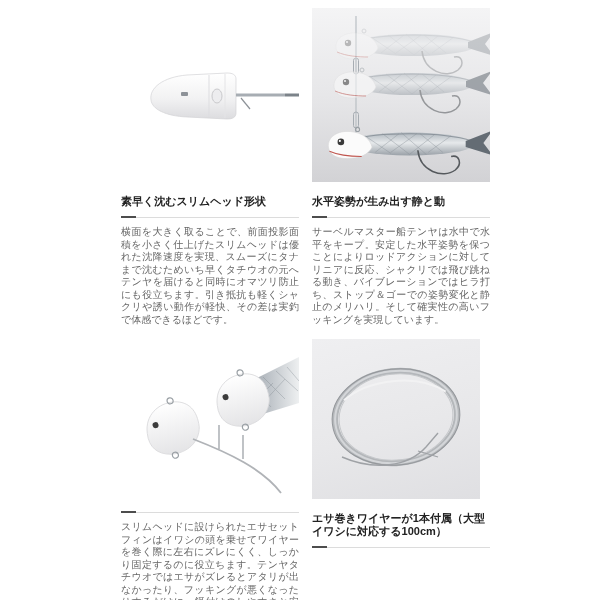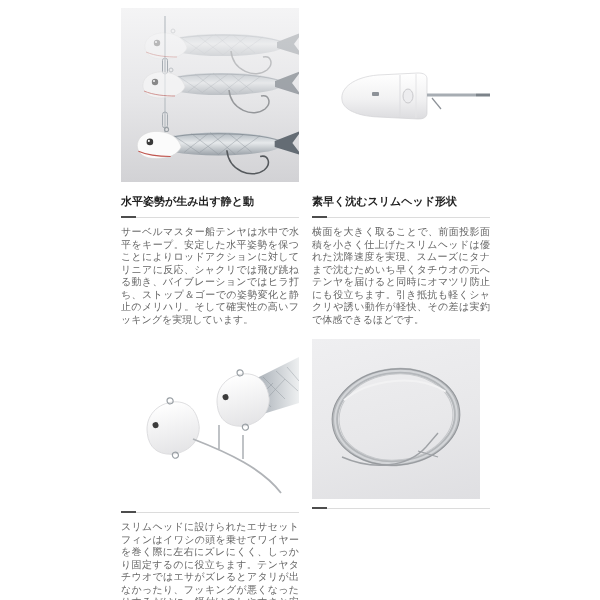--- a/index.html
+++ b/index.html
@@ -31,20 +31,47 @@
     text-align:justify;
   }
   svg{display:block;}
 </style>
 </head>
 <body>
 
 <div class="grid">
 
   <div class="section">
+    <div class="figure whitebg">
+      <svg viewBox="0 0 178 174" width="178" height="174">
+        <defs>
+          <linearGradient id="hg" x1="0" y1="0" x2="0" y2="1">
+            <stop offset="0" stop-color="#ffffff"></stop>
+            <stop offset="0.55" stop-color="#f2f2f3"></stop>
+            <stop offset="1" stop-color="#dcdcdf"></stop>
+          </linearGradient>
+        </defs>
+        <g transform="translate(28,88)">
+          <path d="M2,4 C0,-8 14,-19 38,-21 L78,-23 C84,-23 87,-21 87,-17 L87,17 C87,21 84,23 78,23 L38,21 C16,20 3,13 2,4 Z" fill="url(#hg)" stroke="#d2d2d5" stroke-width="0.7"></path>
+          <path d="M60,-21 L60,21" stroke="#dddde0" stroke-width="1"></path>
+          <path d="M76,-22 L76,22" stroke="#e4e4e6" stroke-width="1"></path>
+          <rect x="32" y="-4" width="7" height="4" rx="1" fill="#8d9298"></rect>
+          <ellipse cx="68" cy="0" rx="5" ry="7" fill="#ededef" stroke="#c9c9cc" stroke-width="1"></ellipse>
+          <rect x="87" y="-2.5" width="49" height="3" fill="#a7adb3"></rect>
+          <rect x="136" y="-2.5" width="14" height="3" fill="#7c838a"></rect>
+          <path d="M92,2 L101,13" stroke="#8d9298" stroke-width="1.2"></path>
+        </g>
+      </svg>
+    </div>
+    <div class="heading">素早く沈むスリムヘッド形状</div>
+    <div class="divider"></div>
+    <div class="para">横面を大きく取ることで、前面投影面積を小さく仕上げたスリムヘッドは優れた沈降速度を実現、スムーズにタナまで沈むためいち早くタチウオの元へテンヤを届けると同時にオマツリ防止にも役立ちます。引き抵抗も軽くシャクリや誘い動作が軽快、その差は実釣で体感できるほどです。</div>
+  </div>
+
+  <div class="section">
     <div class="figure gradientbg">
       <svg viewBox="0 0 178 174" width="178" height="174">
         <defs>
           <linearGradient id="fb" x1="0" y1="0" x2="0" y2="1">
             <stop offset="0" stop-color="#aeb6bd"></stop>
             <stop offset="0.45" stop-color="#e6e9eb"></stop>
             <stop offset="1" stop-color="#9aa1a8"></stop>
           </linearGradient>
           <g id="lure">
             <ellipse cx="88" cy="0" rx="62" ry="11" fill="url(#fb)"></ellipse>
@@ -63,47 +90,20 @@
         <rect x="41.5" y="50" width="5" height="16" rx="2.5" fill="none" stroke="#a6acb2" stroke-width="1"></rect>
         <rect x="41.5" y="104" width="5" height="16" rx="2.5" fill="none" stroke="#a6acb2" stroke-width="1"></rect>
         <use href="#lure" transform="translate(14,37)" opacity="0.3"></use>
         <use href="#lure" transform="translate(12,76)" opacity="0.55"></use>
         <use href="#lure" transform="translate(6,136) scale(1.04)"></use>
       </svg>
     </div>
     <div class="heading">水平姿勢が生み出す静と動</div>
     <div class="divider"></div>
     <div class="para">サーベルマスター船テンヤは水中で水平をキープ。安定した水平姿勢を保つことによりロッドアクションに対してリニアに反応、シャクリでは飛び跳ねる動き、バイブレーションではヒラ打ち、ストップ＆ゴーでの姿勢変化と静止のメリハリ。そして確実性の高いフッキングを実現しています。</div>
-  </div>
-
-  <div class="section">
-    <div class="figure whitebg">
-      <svg viewBox="0 0 178 174" width="178" height="174">
-        <defs>
-          <linearGradient id="hg" x1="0" y1="0" x2="0" y2="1">
-            <stop offset="0" stop-color="#ffffff"></stop>
-            <stop offset="0.55" stop-color="#f2f2f3"></stop>
-            <stop offset="1" stop-color="#dcdcdf"></stop>
-          </linearGradient>
-        </defs>
-        <g transform="translate(28,88)">
-          <path d="M2,4 C0,-8 14,-19 38,-21 L78,-23 C84,-23 87,-21 87,-17 L87,17 C87,21 84,23 78,23 L38,21 C16,20 3,13 2,4 Z" fill="url(#hg)" stroke="#d2d2d5" stroke-width="0.7"></path>
-          <path d="M60,-21 L60,21" stroke="#dddde0" stroke-width="1"></path>
-          <path d="M76,-22 L76,22" stroke="#e4e4e6" stroke-width="1"></path>
-          <rect x="32" y="-4" width="7" height="4" rx="1" fill="#8d9298"></rect>
-          <ellipse cx="68" cy="0" rx="5" ry="7" fill="#ededef" stroke="#c9c9cc" stroke-width="1"></ellipse>
-          <rect x="87" y="-2.5" width="49" height="3" fill="#a7adb3"></rect>
-          <rect x="136" y="-2.5" width="14" height="3" fill="#7c838a"></rect>
-          <path d="M92,2 L101,13" stroke="#8d9298" stroke-width="1.2"></path>
-        </g>
-      </svg>
-    </div>
-    <div class="heading">素早く沈むスリムヘッド形状</div>
-    <div class="divider"></div>
-    <div class="para">横面を大きく取ることで、前面投影面積を小さく仕上げたスリムヘッドは優れた沈降速度を実現、スムーズにタナまで沈むためいち早くタチウオの元へテンヤを届けると同時にオマツリ防止にも役立ちます。引き抵抗も軽くシャクリや誘い動作が軽快、その差は実釣で体感できるほどです。</div>
   </div>
 
   <div class="section">
     <div class="figure whitebg row2">
       <svg viewBox="0 0 178 164" width="178" height="164">
         <defs>
           <linearGradient id="bodyfade" x1="0" y1="0" x2="1" y2="0">
             <stop offset="0" stop-color="#8f97a0"></stop>
             <stop offset="0.55" stop-color="#c2c7cc"></stop>
             <stop offset="1" stop-color="#eef0f1"></stop>
@@ -142,17 +142,18 @@
           <ellipse rx="61" ry="46" fill="none" stroke="#aeb1b5" stroke-width="6" opacity="0.9"></ellipse>
           <ellipse rx="61" ry="46" fill="none" stroke="#d4d6d9" stroke-width="2"></ellipse>
           <ellipse rx="64" ry="48" fill="none" stroke="#94979b" stroke-width="1"></ellipse>
           <ellipse rx="57" ry="43" fill="none" stroke="#c6c8cb" stroke-width="1"></ellipse>
           <path d="M-50,-22 C-25,-40 25,-42 52,-20" stroke="#f2f2f3" stroke-width="2" fill="none"></path>
         </g>
         <path d="M30,118 C62,132 96,128 114,108 L126,94" stroke="#9fa2a6" stroke-width="1.4" fill="none"></path>
         <path d="M106,112 L126,118" stroke="#9fa2a6" stroke-width="1.2"></path>
       </svg>
     </div>
+    <div class="heading">エサ巻きワイヤーが1本付属（大型イワシに対応する100cm）</div>
     <div class="divider"></div>
     <div class="para"></div>
   </div>
 
 </div>
 
 </body></html>

